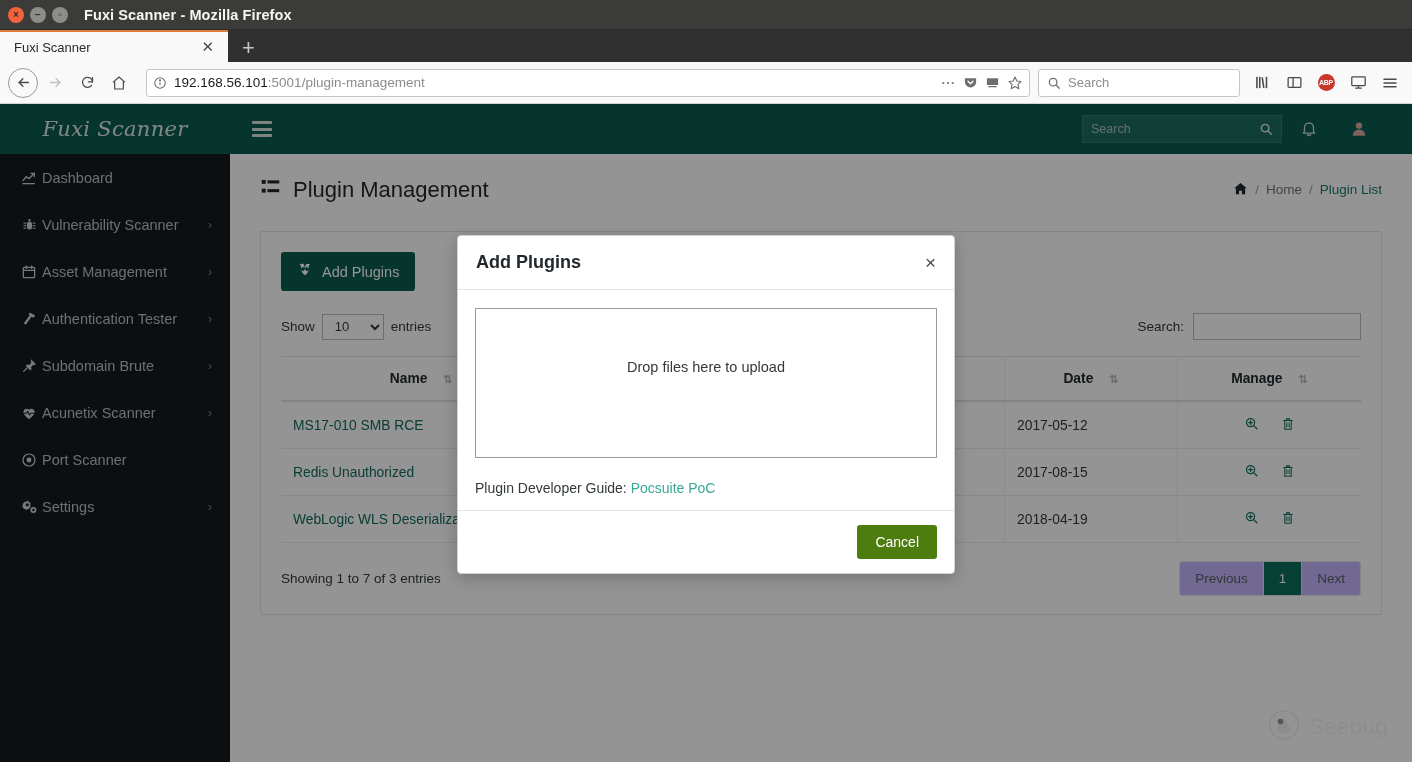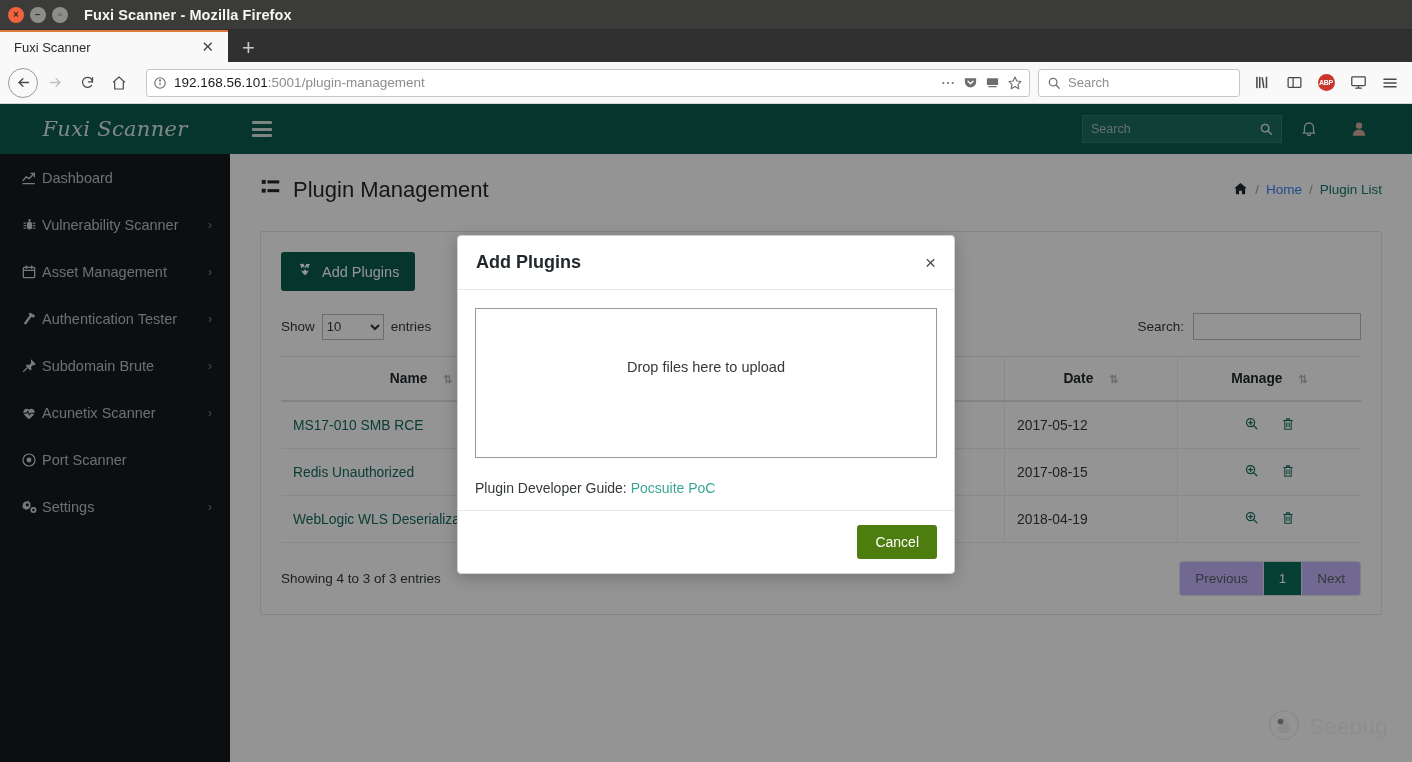--- a/index.html
+++ b/index.html
@@ -113,21 +113,21 @@
     border-radius: 2px; padding: 20px 20px 18px 20px;
   }
   .btn-add {
     background: #0b5c50; color: #fff; border: none; border-radius: 3px;
     padding: 10px 16px; font-size: 14.5px; display: inline-flex; align-items: center;
     gap: 9px; cursor: pointer; font-family: inherit;
   }
   .tbl-controls { display: flex; align-items: center; margin-top: 22px; font-size: 13.5px; color: #33393c; }
   .len-sel { display: flex; align-items: center; gap: 7px; }
   .len-sel select {
-    font-family: inherit; font-size: 13px; padding: 3px 0; height: 26px;
+    font-family: inherit; font-size: 13px; padding: 3px 8px; height: 26px;
     border: 1px solid #b8bcbf; background: #fff; color: #33393c; width: 62px;
   }
   .search-ctl { margin-left: auto; display: flex; align-items: center; gap: 9px; }
   .search-ctl input {
     width: 168px; height: 27px; border: 1px solid #b8bcbf; background: #fff;
     font-family: inherit; font-size: 13px; padding: 0 6px;
   }
 
   table.dt { width: 100%; border-collapse: collapse; margin-top: 16px; font-size: 13.8px; }
   table.dt th {
@@ -446,21 +446,21 @@
         </span>
         <span>Plugin Management</span>
       </div>
       <div class="bc">
         <span class="home-ico">
           <svg width="15" height="15" viewBox="0 0 24 24" fill="currentColor">
               <path d="M12 3L2 11.5h2.6V21h5.1v-5.3h4.6V21h5.1v-9.5H22z"></path>
             </svg>
         </span>
         <span class="sep">/</span>
-        <a href="#" style="color:#3b82f6">Home</a>
+        <a href="#" style="color:#737373">Home</a>
         <span class="sep">/</span>
         <a href="#">Plugin List</a>
       </div>
     </div>
 
     <div class="panel">
       <button class="btn-add">
         <span>
           <svg width="16" height="16" viewBox="0 0 24 24" fill="currentColor">
               <path d="M4 3c1.6 2 2.3 4.3 2.3 6.6L9 7.2 11.3 9c.2-2.3-.4-4.5-1.8-6.4zM14 3c-1.4 1.9-2 4.1-1.8 6.4L14.5 7.2l2.7 2.4C17.2 7.3 18 5 19.6 3zM6.5 12.2c1 3.4 3 5.9 5.5 7.6 2.5-1.7 4.5-4.2 5.5-7.6l-2.8 1.8L12 11l-2.7 3z"></path>
@@ -570,21 +570,21 @@
                     <line x1="10" y1="9.5" x2="10" y2="17.5"></line>
                     <line x1="14" y1="9.5" x2="14" y2="17.5"></line>
                   </svg>
                 </span>
             </td>
           </tr>
         </tbody>
       </table>
 
       <div class="tbl-foot">
-        <span>Showing 4 to 3 of 3 entries</span>
+        <span>Showing 1 to 7 of 3 entries</span>
         <div class="pager">
           <span class="pg">Previous</span>
           <span class="pg active">1</span>
           <span class="pg">Next</span>
         </div>
       </div>
     </div>
 
     <div class="footer-logo">
       <span>

